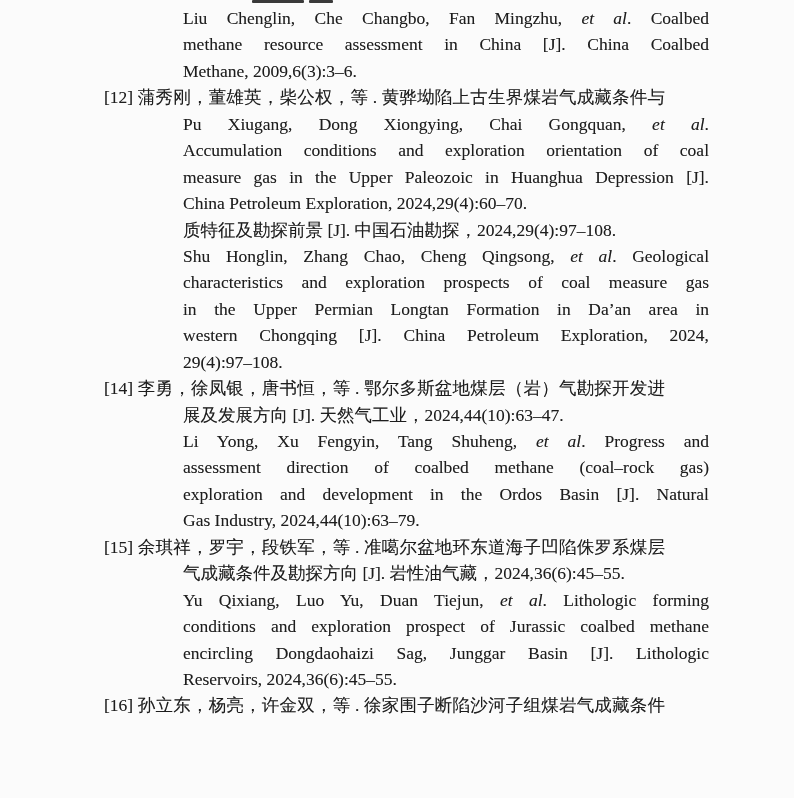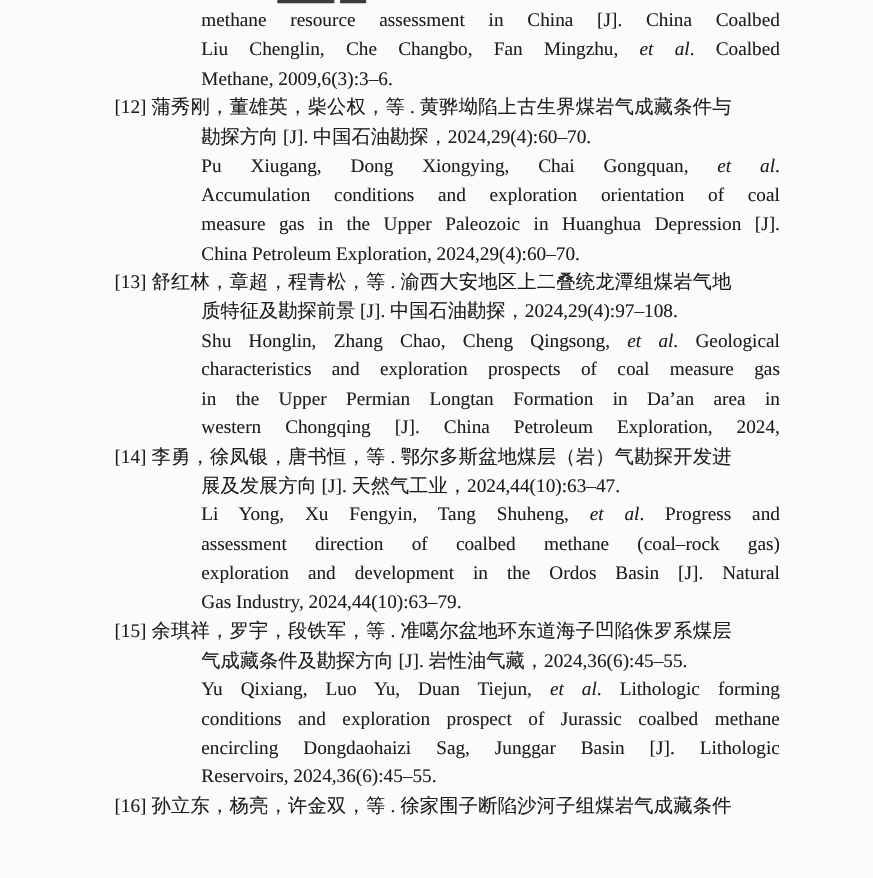--- a/index.html
+++ b/index.html
@@ -55,35 +55,34 @@
   #artifact-1 { left: 252px; width: 52px; }
   #artifact-2 { left: 309px; width: 24px; }
 </style>
 </head>
 <body>
 
 <div id="page">
   <div id="artifact-1" class="artifact"></div>
   <div id="artifact-2" class="artifact"></div>
   <div id="bibliography">
+      <div class="line"><span>Liu Chenglin, Che Changbo, Fan Mingzhu, </span><span class="it">et al</span><span>. Coalbed</span></div>
       <div class="line"><span>methane resource assessment in China [J]. China Coalbed</span></div>
-      <div class="line"><span>Liu Chenglin, Che Changbo, Fan Mingzhu, </span><span class="it">et al</span><span>. Coalbed</span></div>
       <div class="line nj"><span>Methane, 2009,6(3):3–6.</span></div>
       <div class="line labeled"><span class="lbl">[12] </span><span>蒲秀刚，董雄英，柴公权，等 . 黄骅坳陷上古生界煤岩气成藏条件与</span></div>
-      <div class="line nj"><span>勘探方向 [J]. 中国石油勘探，2024,29(4):60–70.</span></div>
       <div class="line"><span>Pu Xiugang, Dong Xiongying, Chai Gongquan, </span><span class="it">et al</span><span>.</span></div>
       <div class="line"><span>Accumulation conditions and exploration orientation of coal</span></div>
       <div class="line"><span>measure gas in the Upper Paleozoic in Huanghua Depression [J].</span></div>
       <div class="line nj"><span>China Petroleum Exploration, 2024,29(4):60–70.</span></div>
-      <div class="line labeled"><span class="lbl">[13] </span><span>舒红林，章超，程青松，等 . 渝西大安地区上二叠统龙潭组煤岩气地</span></div>
       <div class="line nj"><span>质特征及勘探前景 [J]. 中国石油勘探，2024,29(4):97–108.</span></div>
       <div class="line"><span>Shu Honglin, Zhang Chao, Cheng Qingsong, </span><span class="it">et al</span><span>. Geological</span></div>
       <div class="line"><span>characteristics and exploration prospects of coal measure gas</span></div>
       <div class="line"><span>in the Upper Permian Longtan Formation in Da’an area in</span></div>
       <div class="line"><span>western Chongqing [J]. China Petroleum Exploration, 2024,</span></div>
+      <div class="line nj"><span>29(4):97–108.</span></div>
       <div class="line labeled"><span class="lbl">[14] </span><span>李勇，徐凤银，唐书恒，等 . 鄂尔多斯盆地煤层（岩）气勘探开发进</span></div>
       <div class="line nj"><span>展及发展方向 [J]. 天然气工业，2024,44(10):63–47.</span></div>
       <div class="line"><span>Li Yong, Xu Fengyin, Tang Shuheng, </span><span class="it">et al</span><span>. Progress and</span></div>
       <div class="line"><span>assessment direction of coalbed methane (coal–rock gas)</span></div>
       <div class="line"><span>exploration and development in the Ordos Basin [J]. Natural</span></div>
       <div class="line nj"><span>Gas Industry, 2024,44(10):63–79.</span></div>
       <div class="line labeled"><span class="lbl">[15] </span><span>余琪祥，罗宇，段铁军，等 . 准噶尔盆地环东道海子凹陷侏罗系煤层</span></div>
       <div class="line nj"><span>气成藏条件及勘探方向 [J]. 岩性油气藏，2024,36(6):45–55.</span></div>
       <div class="line"><span>Yu Qixiang, Luo Yu, Duan Tiejun, </span><span class="it">et al</span><span>. Lithologic forming</span></div>
       <div class="line"><span>conditions and exploration prospect of Jurassic coalbed methane</span></div>

